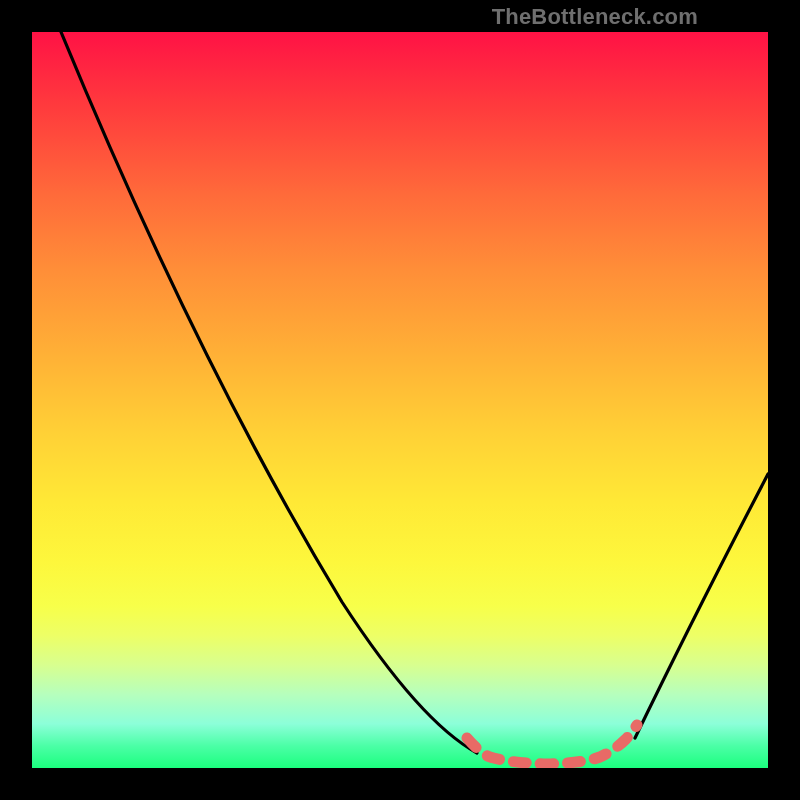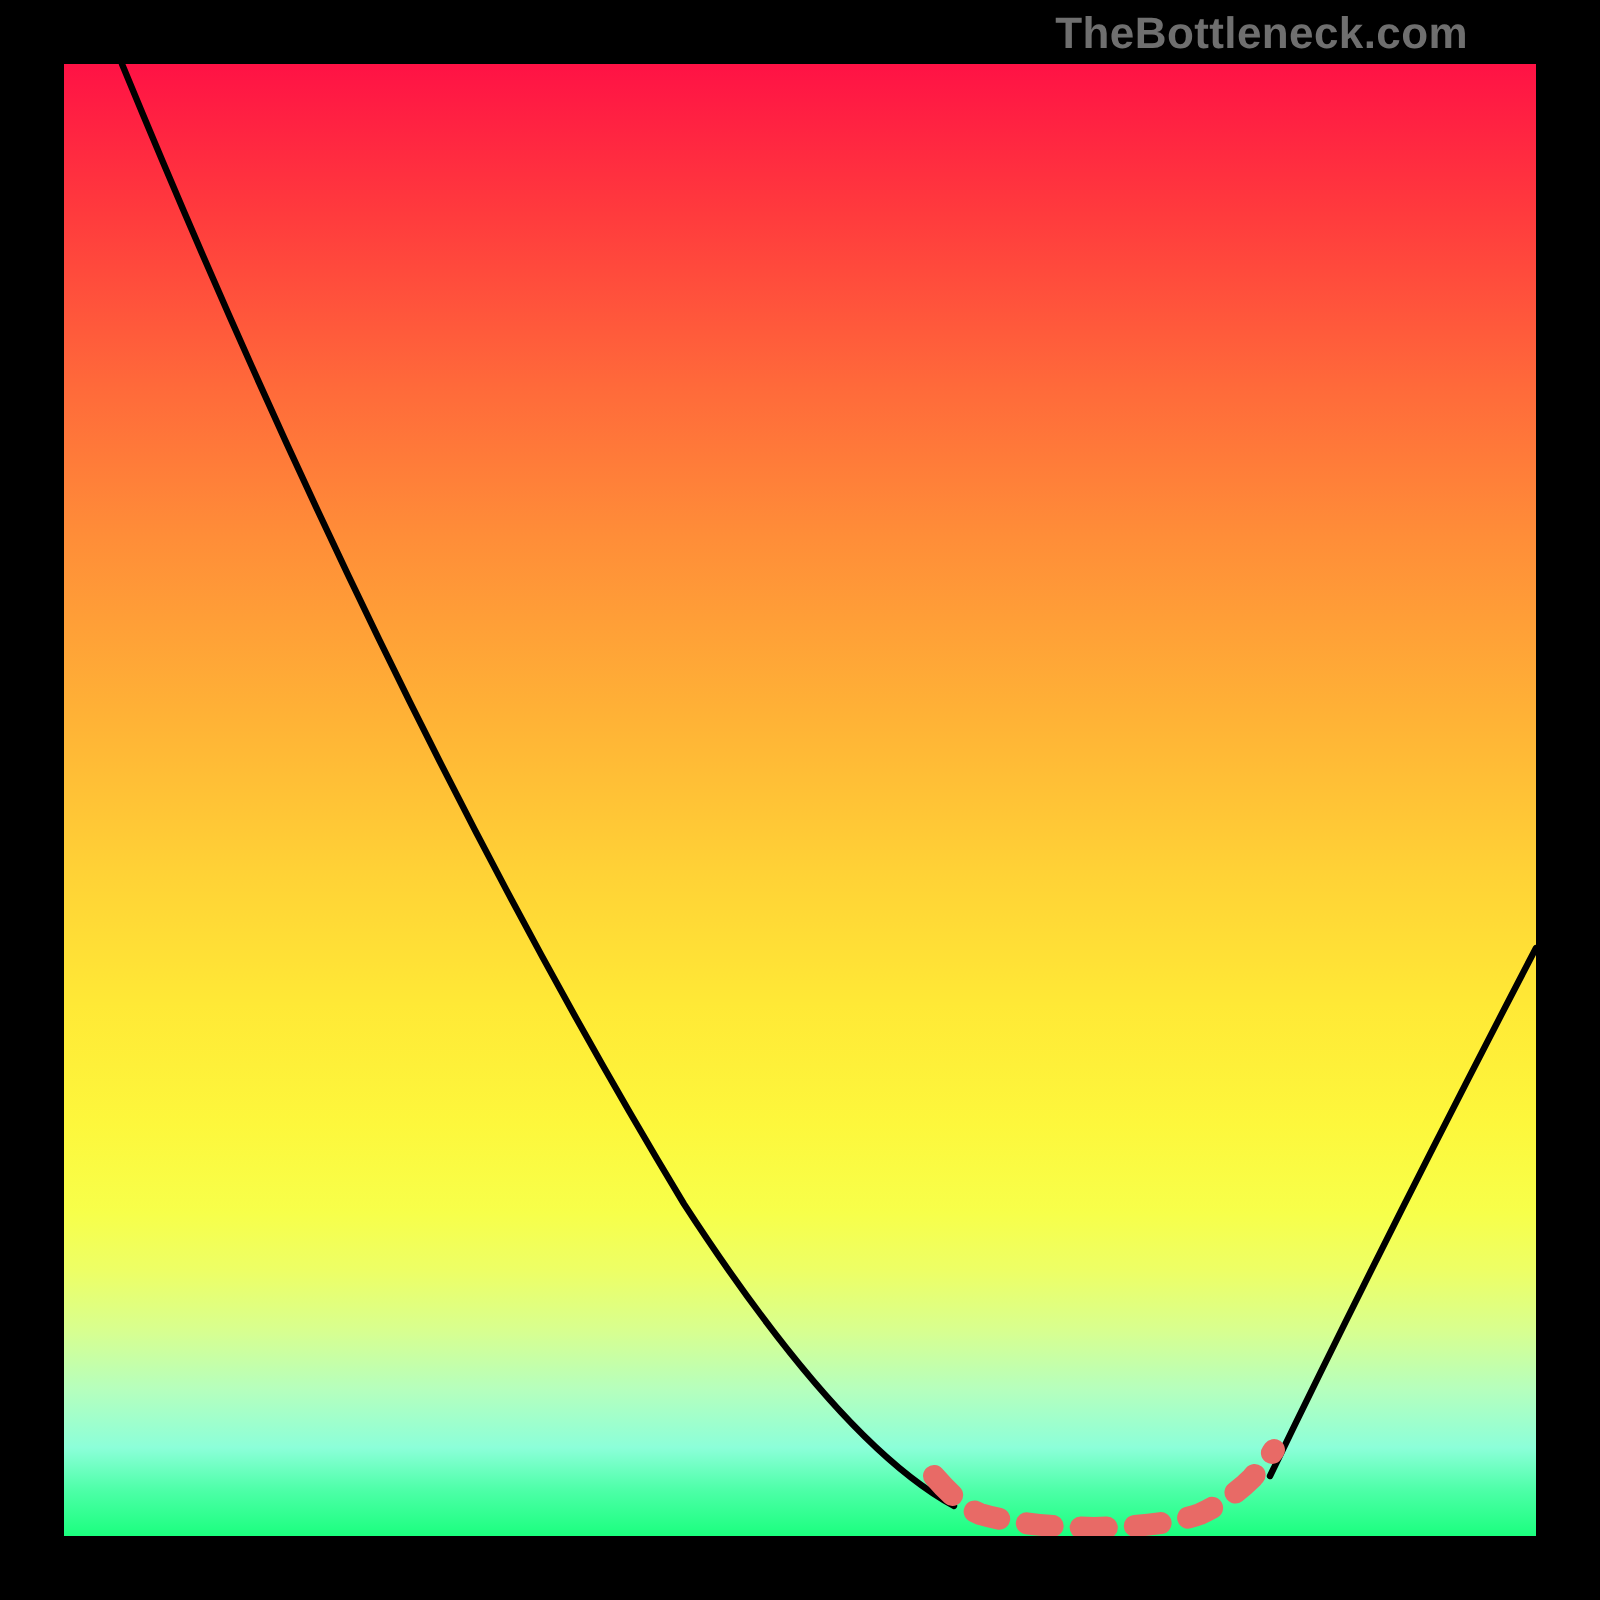--- a/index.html
+++ b/index.html
@@ -10,21 +10,20 @@
     background: #000000;
     overflow: hidden;
   }
   .frame {
     position: absolute;
     top: 0;
     left: 0;
     width: 708px;
     height: 800px;
     background: #000000;
-    padding-left: 36px;
   }
   .plot-area {
     position: absolute;
     top: 32px;
     left: 32px;
     width: 736px;
     height: 736px;
     background: linear-gradient(to bottom,
       #ff1245 0%,
       #ff3a3d 10%,

